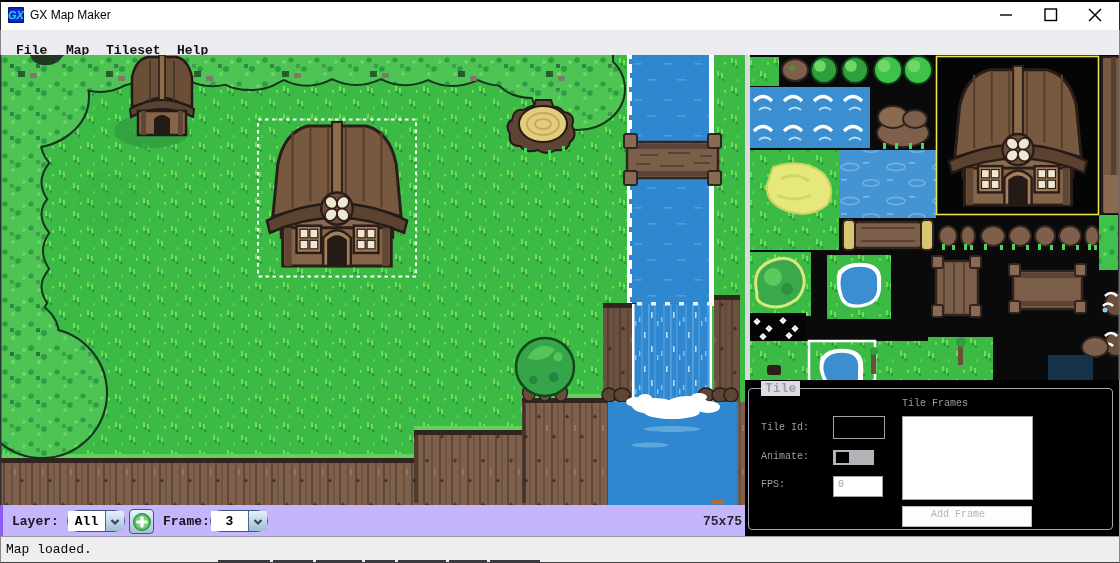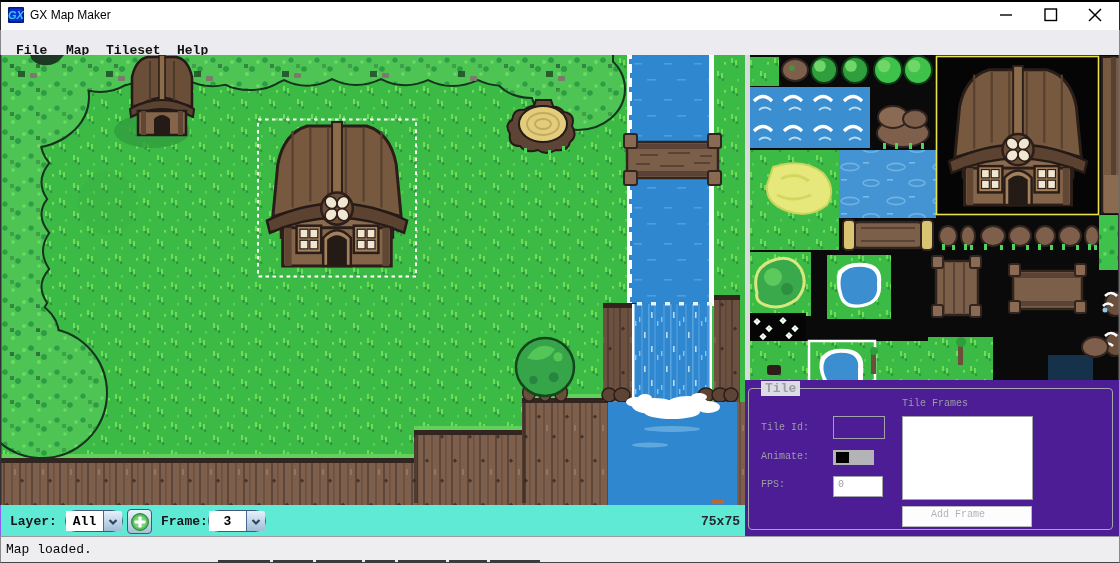--- a/index.html
+++ b/index.html
@@ -4,25 +4,25 @@
 html,body{width:1120px;height:563px;overflow:hidden;background:#fff;
  font-family:"Liberation Mono",monospace;}
 #win{position:absolute;left:0;top:0;width:1120px;height:563px;overflow:hidden}
 .abs{position:absolute}
 .titlebar{left:0;top:0;width:1120px;height:30px;background:#ffffff;border-top:2px solid #000;border-left:1px solid #262626;border-right:1px solid #262626}
 .ttext{left:30px;top:8px;font-family:"Liberation Sans",sans-serif;font-size:12px;font-weight:400;color:#000;letter-spacing:0px}
 .menubar{left:0;top:30px;width:1120px;height:25px;background:#ececf0;border-left:1px solid #888;border-right:1px solid #888}
 .mitem{top:43px;font-size:13px;font-weight:bold;color:#111}
 .mitem u{text-decoration:none;border-bottom:1.5px solid #111;padding-bottom:0px}
 .gutter{left:745px;top:55px;width:7px;height:450px;background:#d9d9de}
-.tilepanel{left:745px;top:380px;width:375px;height:158px;background:#4c1d95;border-right:1px solid #9a9aa0}
+.tilepanel{left:745px;top:380px;width:375px;height:158px;background:#000000;border-right:1px solid #9a9aa0}
 .gbox{left:3px;top:8px;width:365px;height:142px;border:1px solid #a6a6ae;border-radius:4px}
 .glabel{left:16px;top:1px;background:#dcdce4;padding:0 4px;font-size:13px;font-weight:bold;color:#9d9da5}
 .plabel{font-size:10px;font-weight:normal;color:#9d9da5}
-.controlbar{left:0;top:505px;width:745px;height:47px;background:#5eead4;border-left:1px solid #8b5cf6}
+.controlbar{left:0;top:505px;width:745px;height:47px;background:#c4b5fd;border-left:3px solid #8b5cf6}
 .clabel{font-size:13px;font-weight:bold;color:#16161c}
 .statusbar{left:0;top:536px;width:1120px;height:27px;background:#eeeef1;border-top:1px solid #9a9aa2;border-left:1px solid #888;border-right:1px solid #888;border-bottom:1px solid #444}
 .sbtext{left:5px;top:5px;font-size:13px;font-weight:normal;color:#050505}
 .combo{border:1.5px solid #40587a;border-radius:11px;background:#fff;display:flex}
 .cfield{background:#fff;font-size:13px;font-weight:bold;color:#000;text-align:center}
 .cbtn{width:19px;background:linear-gradient(#e8f0fa,#9fbcd8);border-left:1px solid #4a6a92;position:relative;border-radius:0 2px 2px 0}
 .cbtn svg{position:absolute;left:3px;top:5px}
 </style></head>
 <body>
 <div id="win">

